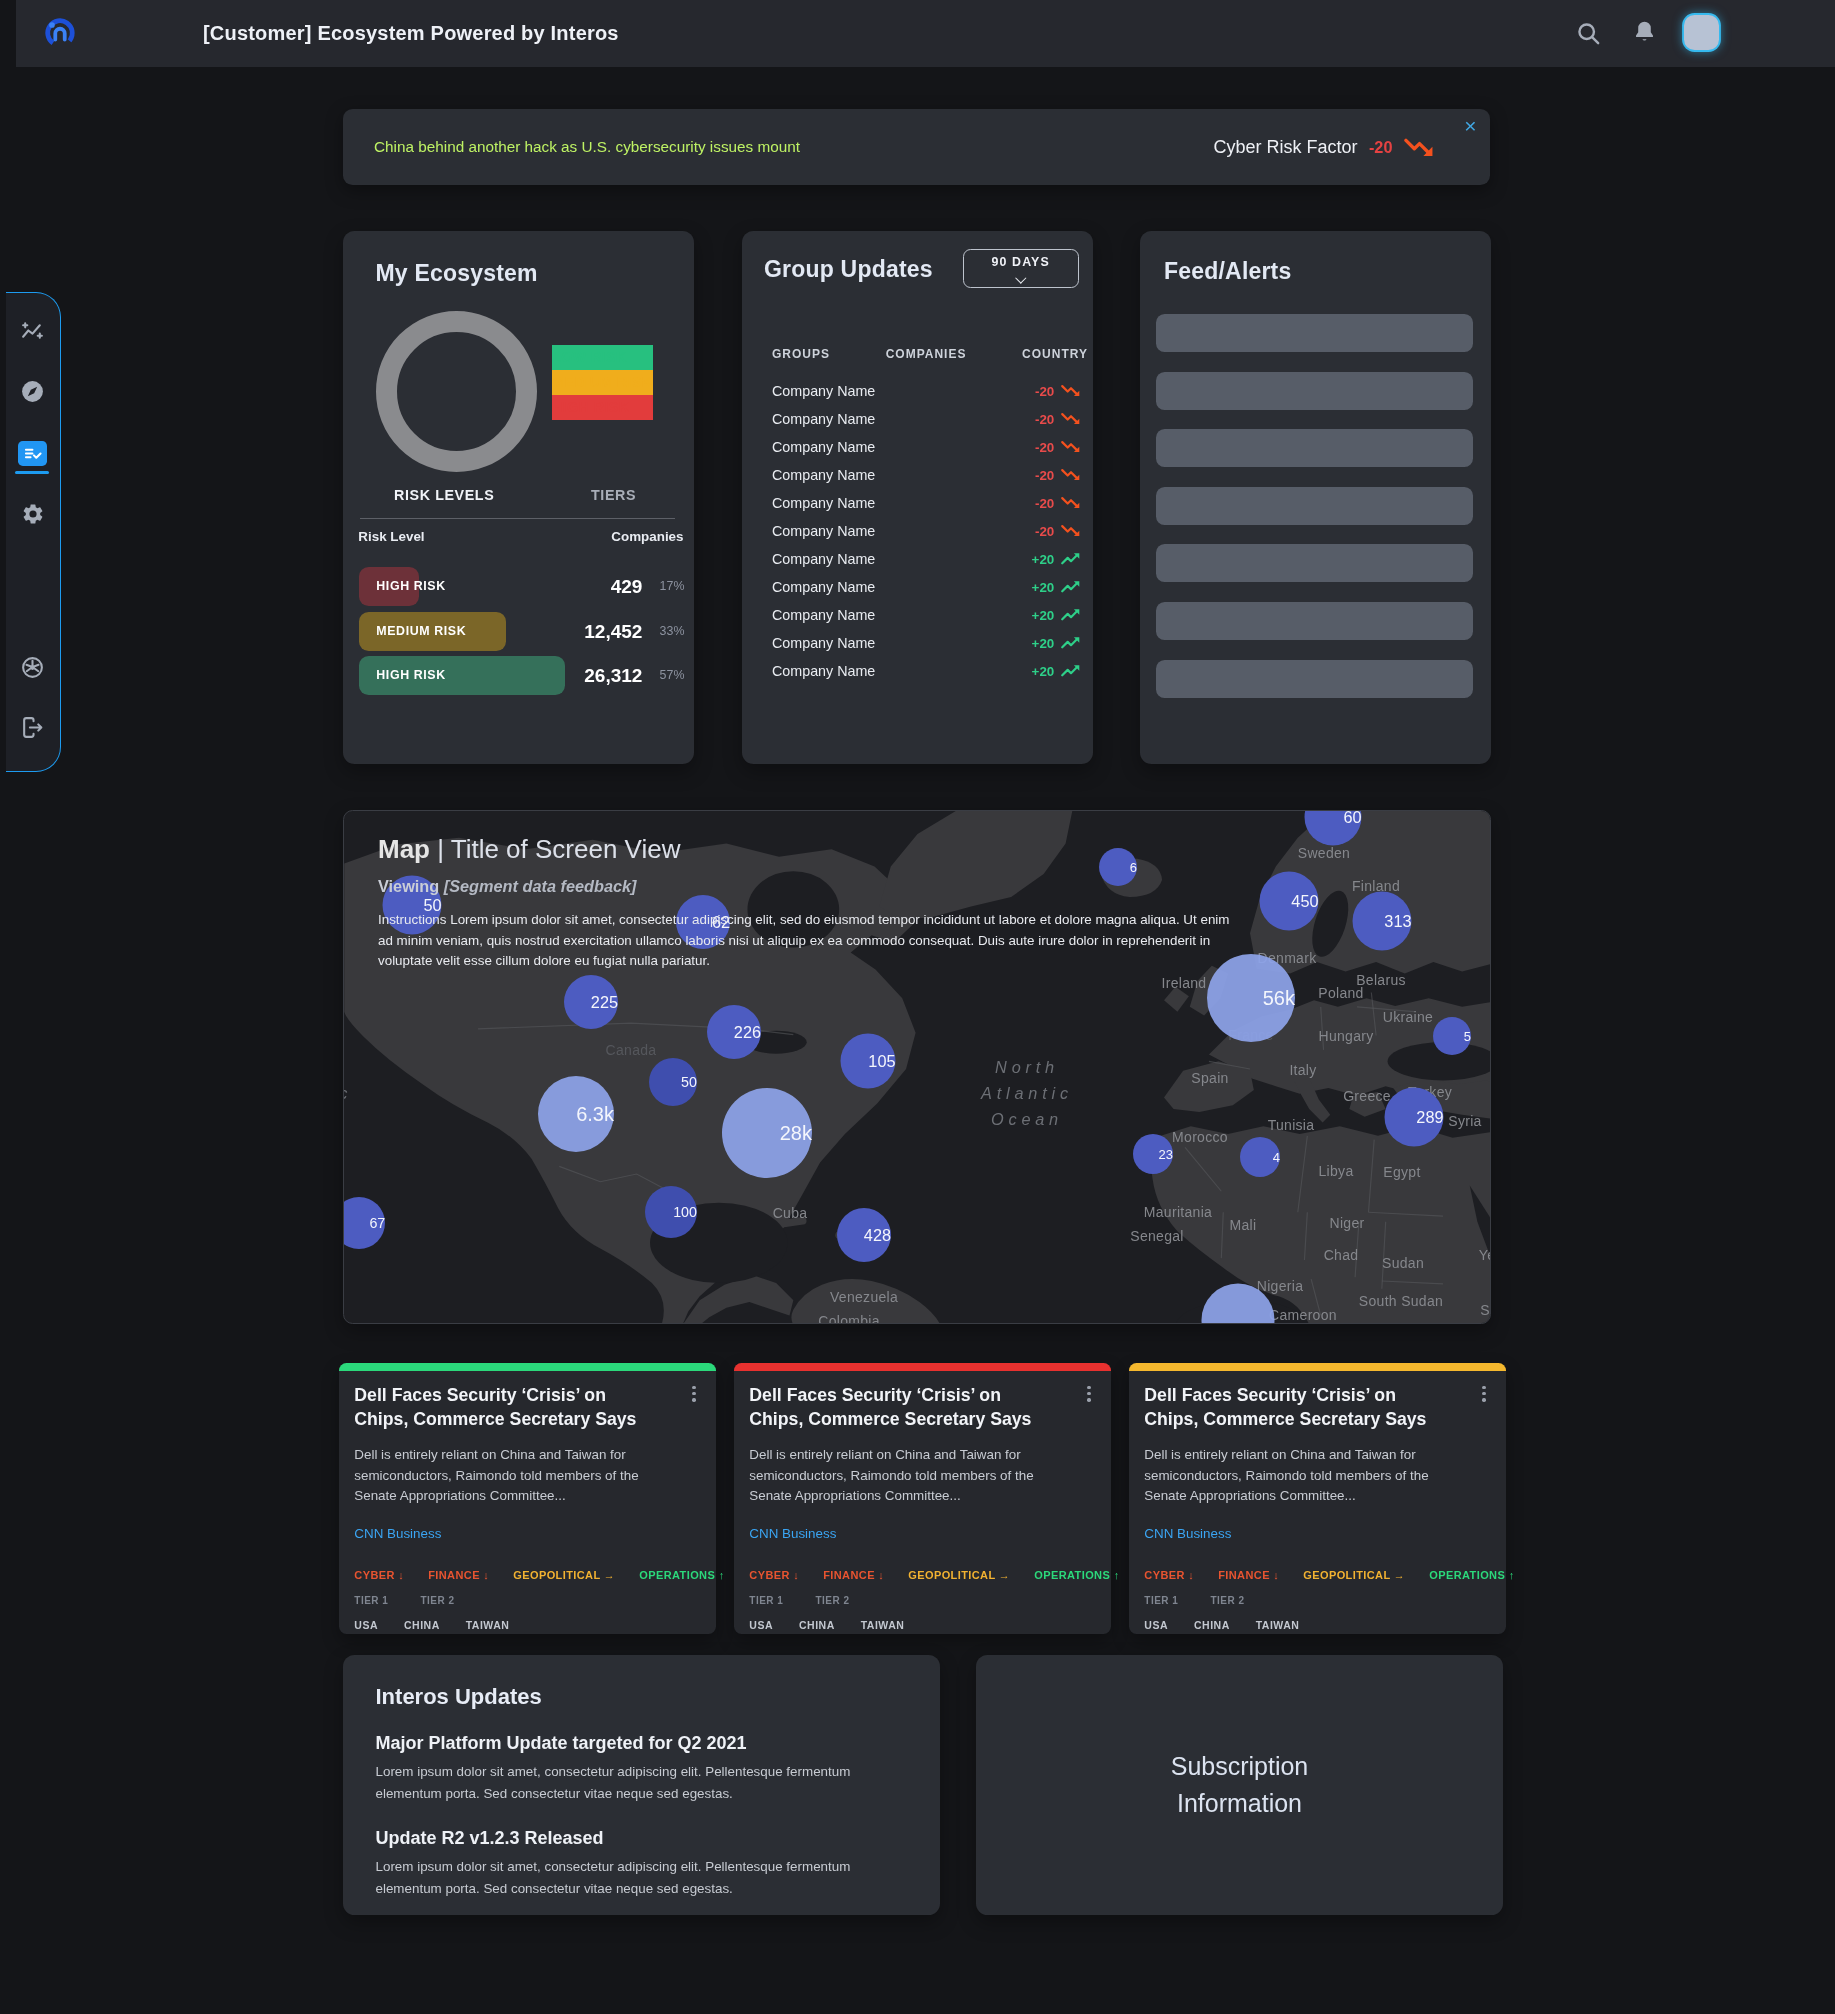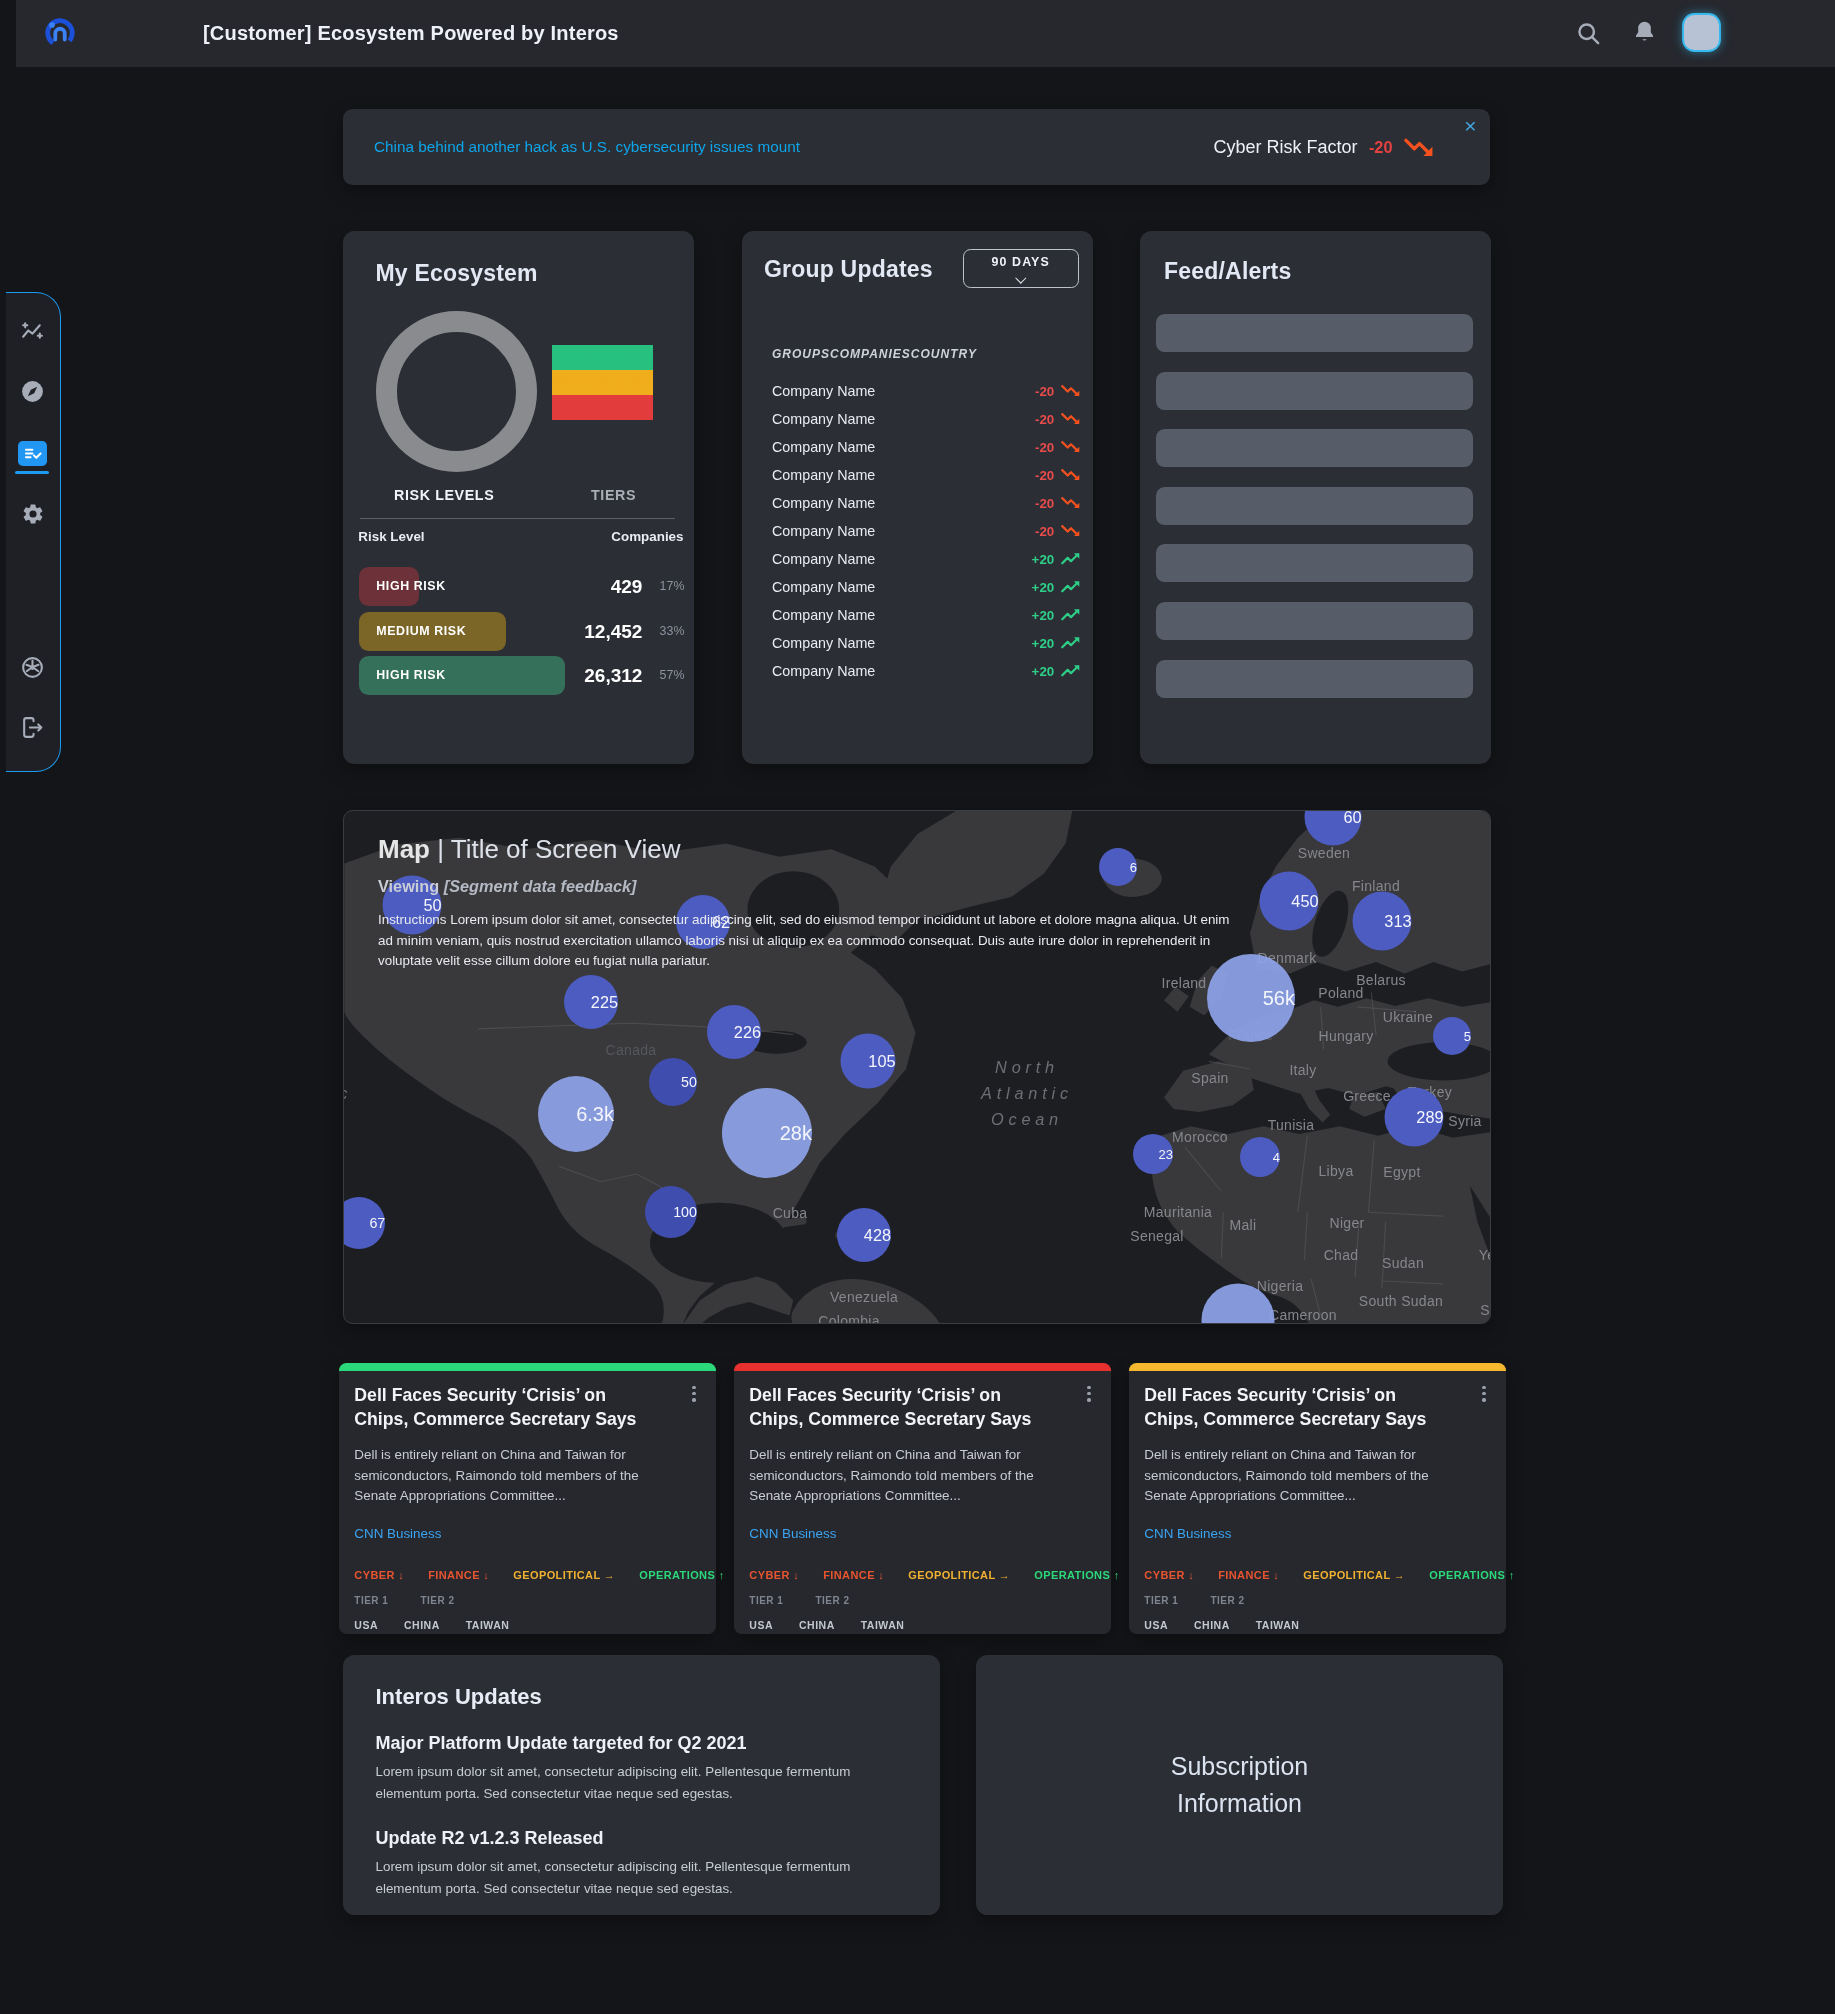--- a/index.html
+++ b/index.html
@@ -10,21 +10,21 @@
   
   .topbar { position:absolute; left:16px; top:0; width:1835px; height:67px; background:#26282e; z-index:20; }
   .logo { position:absolute; left:27px; top:16.3px; width:34px; height:34px; }
   .tb-title { position:absolute; left:187px; top:0; line-height:67px; font-size:20px; font-weight:bold; color:#eef1f7; letter-spacing:0.2px; }
   .tb-icon { position:absolute; top:19px; width:29px; height:29px; cursor:pointer; }
   .tb-search { left:1558px; } .tb-bell { left:1614px; top:18px; }
   .avatar { position:absolute; left:1668px; top:15.3px; width:35px; height:35px; border-radius:10.5px; background:#b7c2d4; box-shadow:0 0 0 1.9px #35b9ee, 0 0 9.6px 1.9px rgba(53,185,238,.55); cursor:pointer; }
 
   
   .banner { position:absolute; left:343px; top:109px; width:1147px; height:76px; background:#2b2e34; border-radius:9.6px; box-shadow:0 5.7px 17px rgba(0,0,0,.35); }
-  .banner-head { position:absolute; left:31px; top:0; line-height:76px; font-size:15.3px; color:#0ea5e9; cursor:pointer; }
+  .banner-head { position:absolute; left:31px; top:0; line-height:76px; font-size:15.3px; color:#bef264; cursor:pointer; }
   .banner-right { position:absolute; right:55px; top:0; height:76px; display:flex; align-items:center; gap:11.5px; }
   .crf-label { font-size:18px; color:#eef0f5; }
   .crf-value { font-size:16.3px; font-weight:bold; color:#e54242; }
   .banner-close { position:absolute; right:13.4px; top:5.7px; font-size:21px; color:#41a8e4; cursor:pointer; line-height:1; }
 
   
   .sidebar { position:absolute; left:5.7px; top:292px; width:55px; height:480px; background:#1e2026;
              border:1.9px solid #1d9bf0; border-left:none; border-radius:0 25px 25px 0; z-index:15; }
   .sb-item { position:absolute; left:0; width:100%; height:38px; display:flex; align-items:center; justify-content:center; cursor:pointer; }
   .sb-active-box { width:29px; height:25px; background:#2196f3; border-radius:4.8px; display:flex; align-items:center; justify-content:center; }
@@ -50,21 +50,21 @@
   .elabel { position:absolute; left:17px; top:0; line-height:39px; font-size:12.4px; font-weight:bold; color:#fff; letter-spacing:0.6px; white-space:nowrap; z-index:2; }
   .eval { position:absolute; right:42px; top:0; line-height:39px; font-size:19px; font-weight:bold; color:#fff; }
   .epct { position:absolute; right:0; top:0; line-height:39px; font-size:12.4px; color:#8d93a0; }
 
   
   .grp { left:742px; top:231px; width:351px; height:533px; }
   .grp-btn { position:absolute; right:14.3px; top:18px; width:116px; height:39px; border:1.4px solid #bdc3cd; border-radius:7.6px;
              display:flex; align-items:center; justify-content:center; gap:8.6px; cursor:pointer;flex-direction:column; }
   .grp-btn span { font-size:12.4px; font-weight:bold; color:#f0f2f7; letter-spacing:1.1px; }
   .chev { width:7.6px; height:7.6px; border-right:1.9px solid #e8ebf0; border-bottom:1.9px solid #e8ebf0; transform:rotate(45deg); margin-top:-3.8px; }
-  .grp-tabs { position:absolute; left:30px; right:18px; top:116px; display:flex; justify-content:flex-start;font-style:italic; }
+  .grp-tabs { position:absolute; left:30px; right:5px; top:116px; display:flex; justify-content:space-between; }
   .grp-tab { font-size:12px; font-weight:bold; color:#ced3db; letter-spacing:1px; cursor:pointer; }
   .grp-rows { position:absolute; left:0; top:146px; width:100%; }
   .grow { display:flex; align-items:center; height:28px; padding:0 12px 0 30px; cursor:pointer; }
   .gname { flex:1; font-size:14.3px; color:#e9ecf1; }
   .gval { font-size:13.4px; font-weight:bold; margin-right:6.7px; }
   .grow.down .gval { color:#e84b4b; } .grow.up .gval { color:#2ed089; }
   .grow .ticon svg { display:block; }
 
   
   .feed { left:1140px; top:231px; width:351px; height:533px; }

